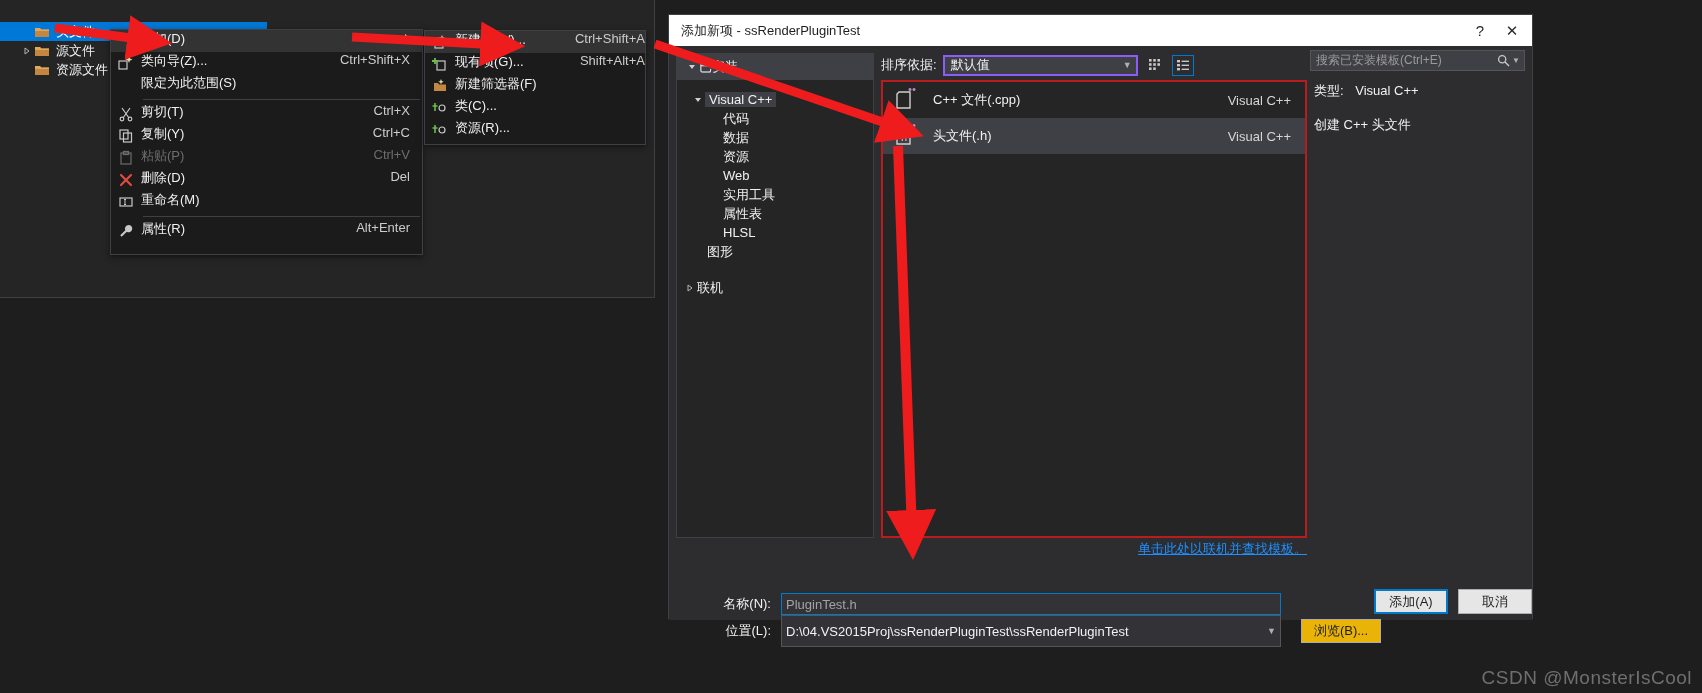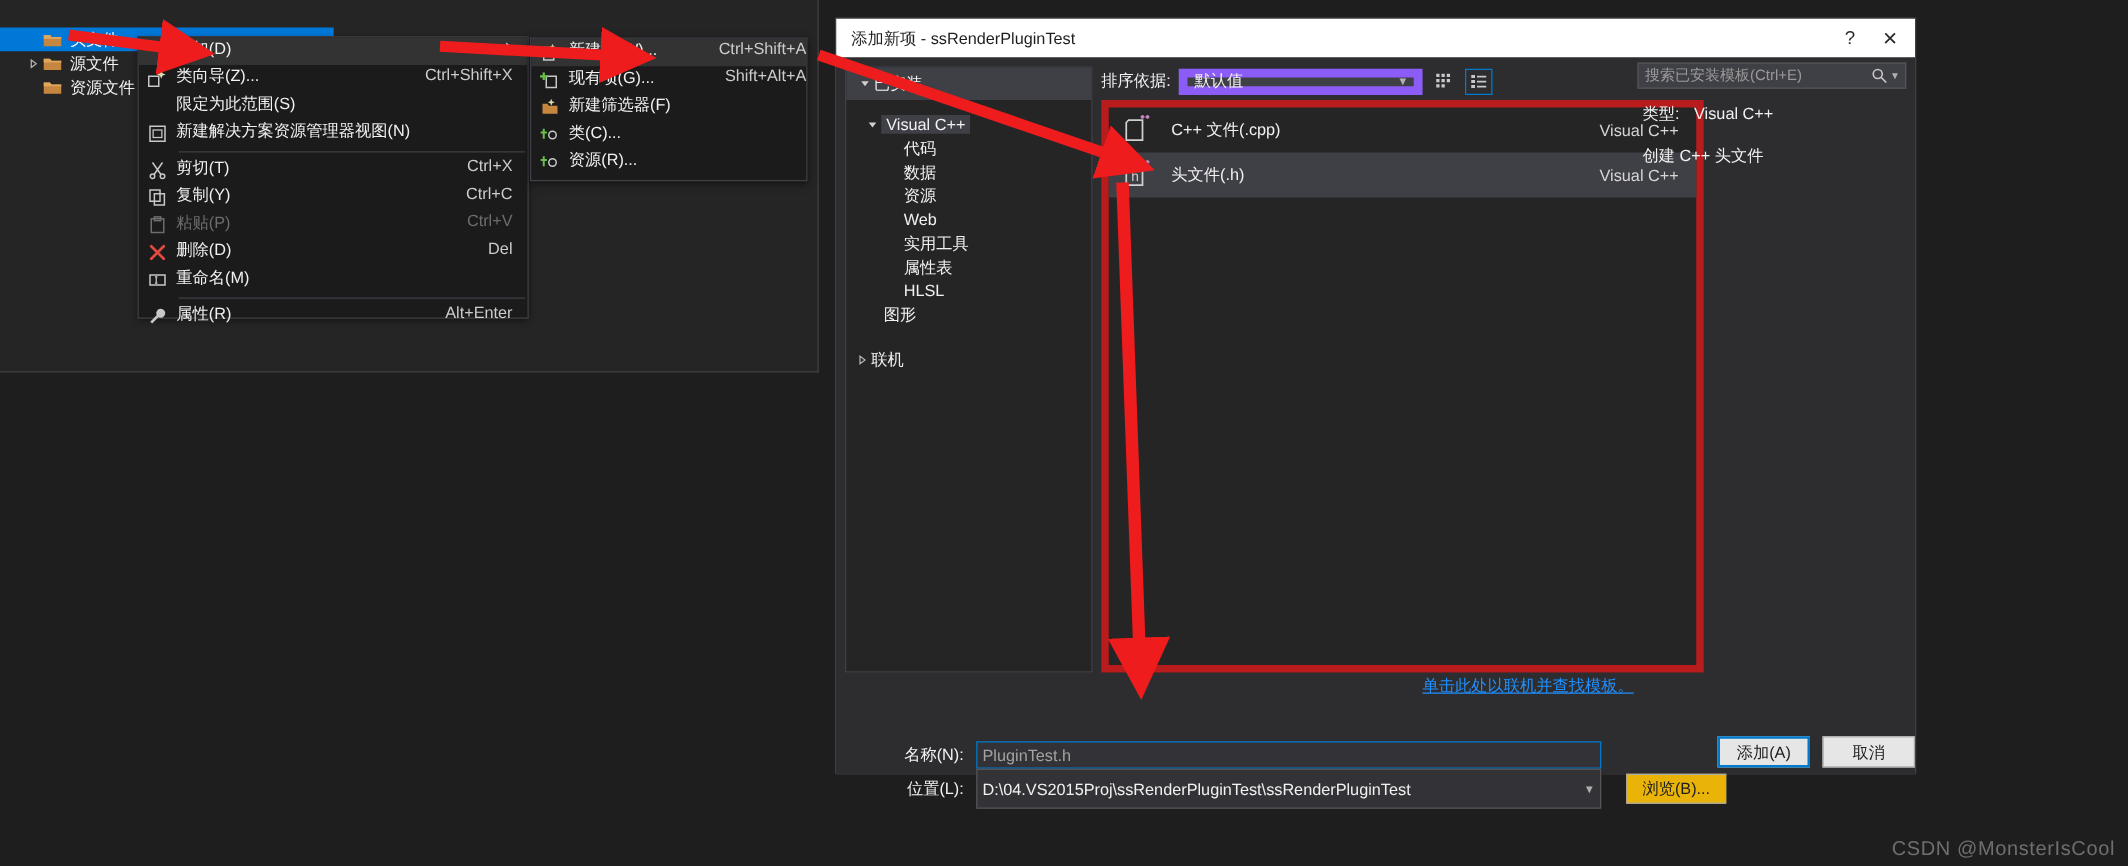--- a/index.html
+++ b/index.html
@@ -84,30 +84,30 @@
   }
   .dlg-tree-row .sel { background: #3f3f46; padding: 0 4px; }
   .caret { width: 14px; flex: 0 0 14px; display: flex; align-items: center; justify-content: center; }
 
   #right-pane {
     position: absolute; left: 212px; top: 7px; width: 430px; height: 485px;
   }
   #sort-bar { height: 24px; display: flex; align-items: center; }
   #sort-label { font-size: 13px; color: #f1f1f1; margin-right: 6px; }
   #sort-combo {
-    width: 195px; height: 21px; background: #3f3f46; border: 7px solid #8b5cf6;
+    width: 195px; height: 21px; background: #3f3f46; border: 2px solid #8b5cf6;
     display: flex; align-items: center; padding: 0 4px 0 6px; font-size: 13px; color: #f1f1f1;
   }
   #sort-combo .cb-arrow { margin-left: auto; color: #b0b0b0; font-size: 9px; }
   .view-btn { width: 22px; height: 21px; margin-left: 6px; display: flex; align-items: center; justify-content: center; }
   .view-btn.active { border: 1px solid #007acc; }
 
   #template-list {
-    position: absolute; left: 0; top: 27px; width: 482px; height: 458px;
-    background: #252526; border: 6px solid #b91c1c;
+    position: absolute; left: 0; top: 27px; width: 426px; height: 458px;
+    background: #252526; border: 2px solid #b91c1c;
   }
   .tpl-row { height: 36px; display: flex; align-items: center; padding-left: 10px; }
   .tpl-row.selected { background: #3f3f46; }
   .tpl-ico { width: 28px; height: 28px; flex: 0 0 28px; margin-right: 12px; position: relative; }
   .tpl-name { font-size: 13px; color: #f1f1f1; }
   .tpl-lang { margin-left: auto; padding-right: 14px; font-size: 13px; color: #d6d6d6; }
 
   #search-box {
     position: absolute; right: 7px; top: 4px; width: 215px; height: 21px;
     background: #3f3f46; border: 1px solid #555558;
@@ -149,21 +149,21 @@
   #dialog-buttons {
     position: absolute; left: 1374px; top: 589px; display: flex; gap: 10px; z-index: 31; border-radius: 12px;
   }
   .dlg-btn {
     width: 74px; height: 25px; background: #e6e6e6; border: 1px solid #adadad;
     display: flex; align-items: center; justify-content: center; font-size: 13px; color: #1e1e1e;
   }
   .dlg-btn.primary { border: 2px solid #007acc; }
 
   #watermark {
-    position: absolute; right: 10px; bottom: 4px; font-size: 16px; color: #6f6f6f;
+    position: absolute; right: 10px; bottom: 4px; font-size: 19px; color: #6f6f6f;
     letter-spacing: 0.5px; z-index: 40; margin-left: 14px;
   }
 
   #arrows { position: absolute; left: 0; top: 0; width: 1702px; height: 693px; z-index: 35; pointer-events: none; }
 </style>
 </head>
 <body>
 
 <div id="root">
 
@@ -226,30 +226,20 @@
       <span class="mi-label">类向导(Z)...</span>
       <span class="mi-key">Ctrl+Shift+X</span>
     </div>
 
     <div class="mi">
       <span class="mi-ico"></span>
       <span class="mi-label">限定为此范围(S)</span>
       <span class="mi-key"></span>
     </div>
 
-    <div class="mi">
-      <span class="mi-ico">
-        <svg width="16" height="16" viewBox="0 0 16 16">
-            <rect x="2" y="2" width="12" height="12" fill="none" stroke="#c8c8c8" stroke-width="1.2"></rect>
-            <rect x="4.5" y="5" width="7" height="6" fill="none" stroke="#c8c8c8" stroke-width="1"></rect>
-          </svg>
-      </span>
-      <span class="mi-label">新建解决方案资源管理器视图(N)</span>
-      <span class="mi-key"></span>
-    </div>
 
     <div class="mi-sep"></div>
 
     <div class="mi">
       <span class="mi-ico">
         <svg width="16" height="16" viewBox="0 0 16 16">
             <path d="M4 2 L11 12 M12 2 L5 12" stroke="#c8c8c8" stroke-width="1.2" fill="none"></path>
             <circle cx="4" cy="13" r="1.8" fill="none" stroke="#c8c8c8" stroke-width="1.2"></circle>
             <circle cx="12" cy="13" r="1.8" fill="none" stroke="#c8c8c8" stroke-width="1.2"></circle>
           </svg>

